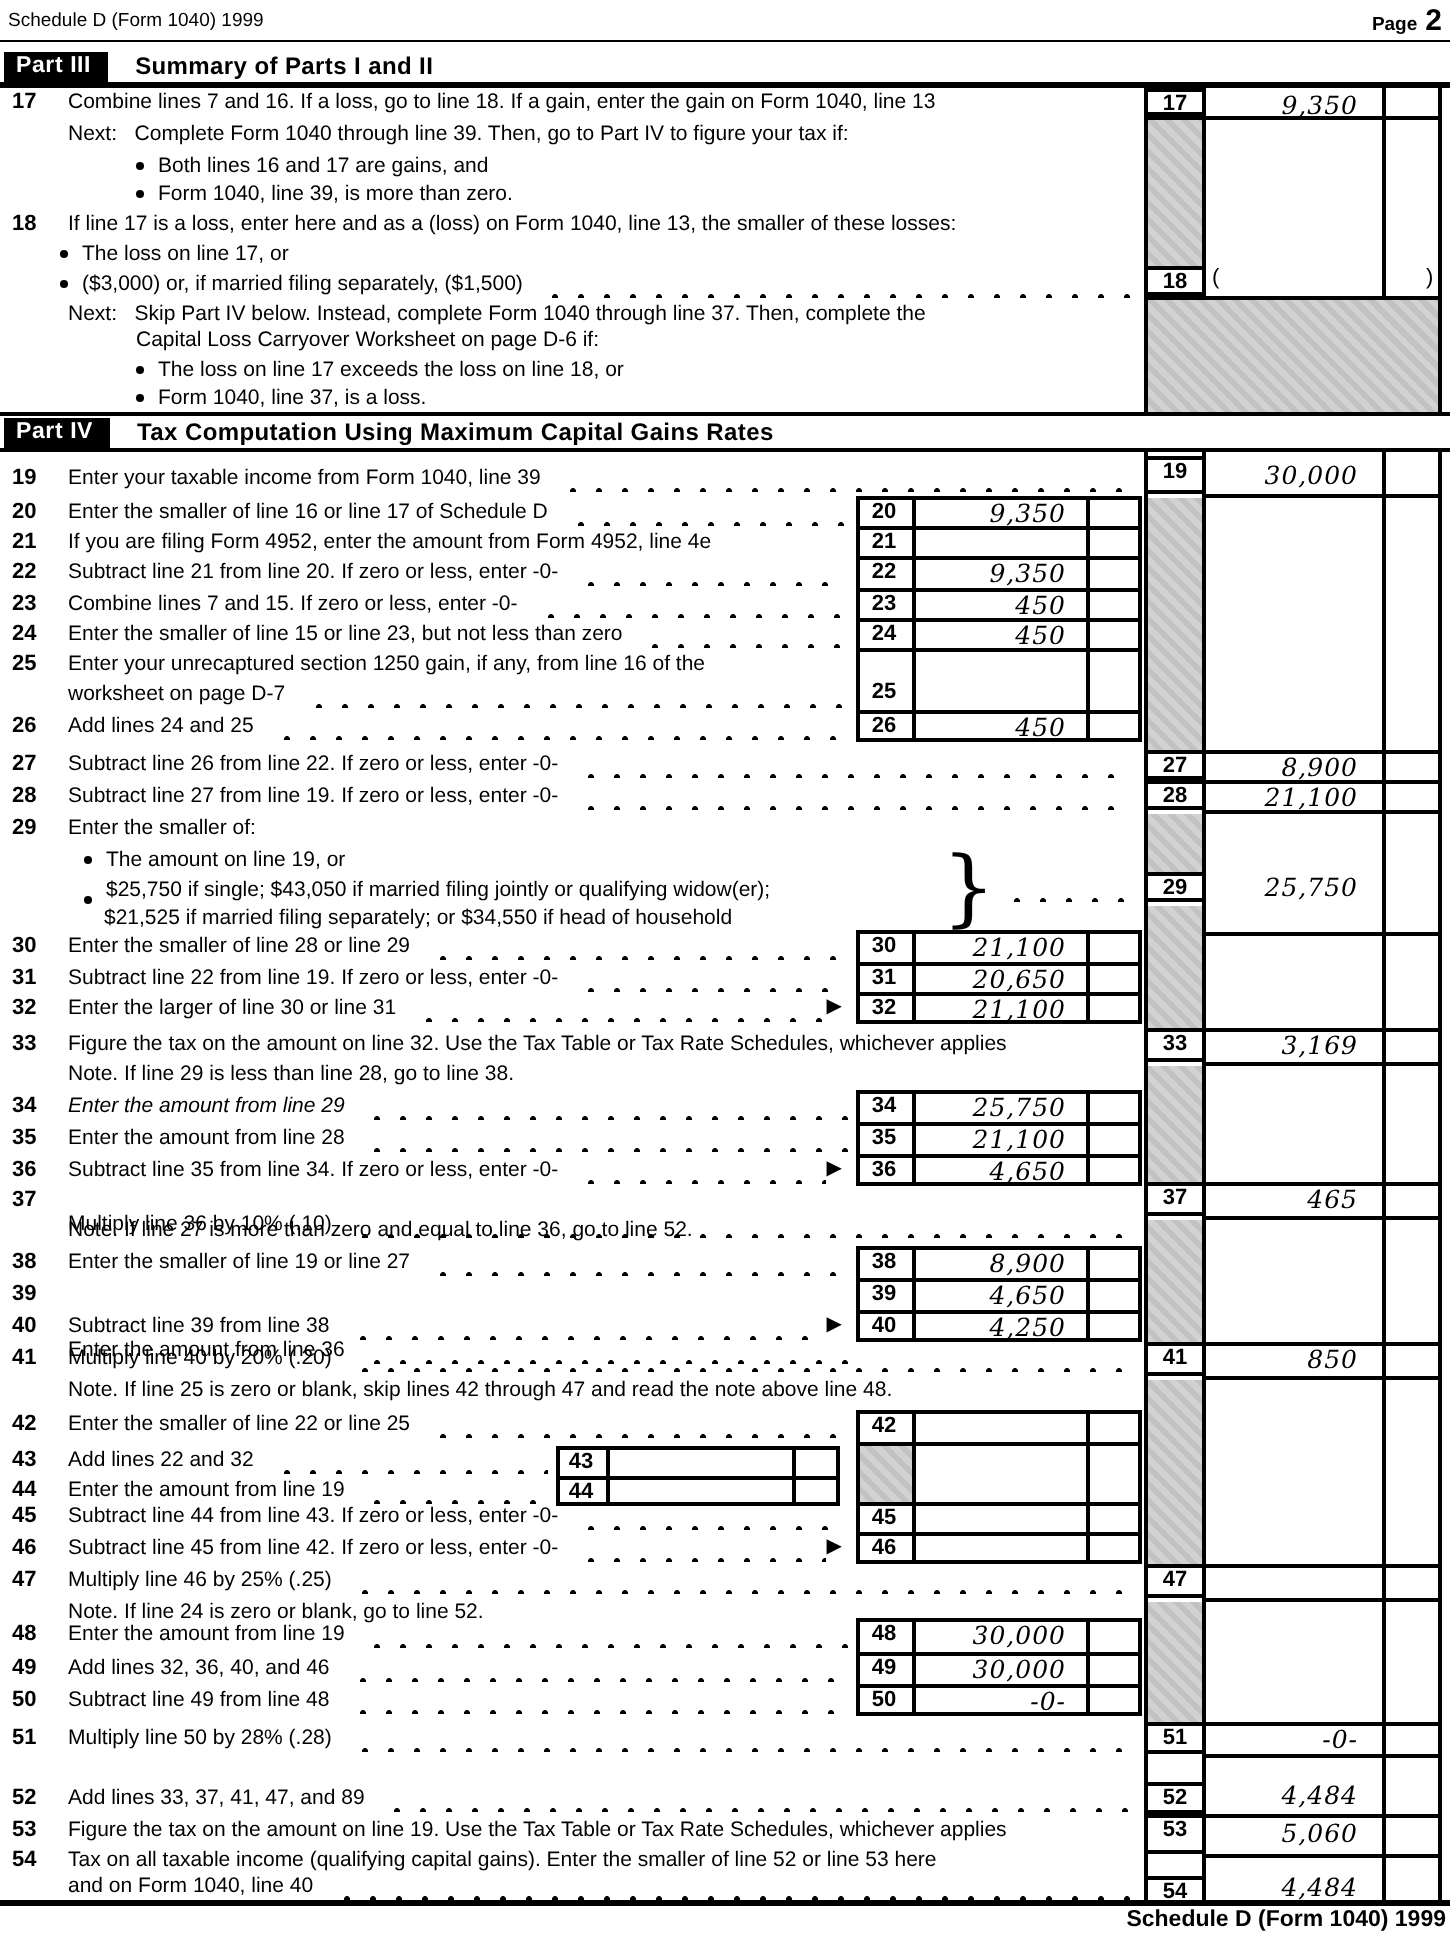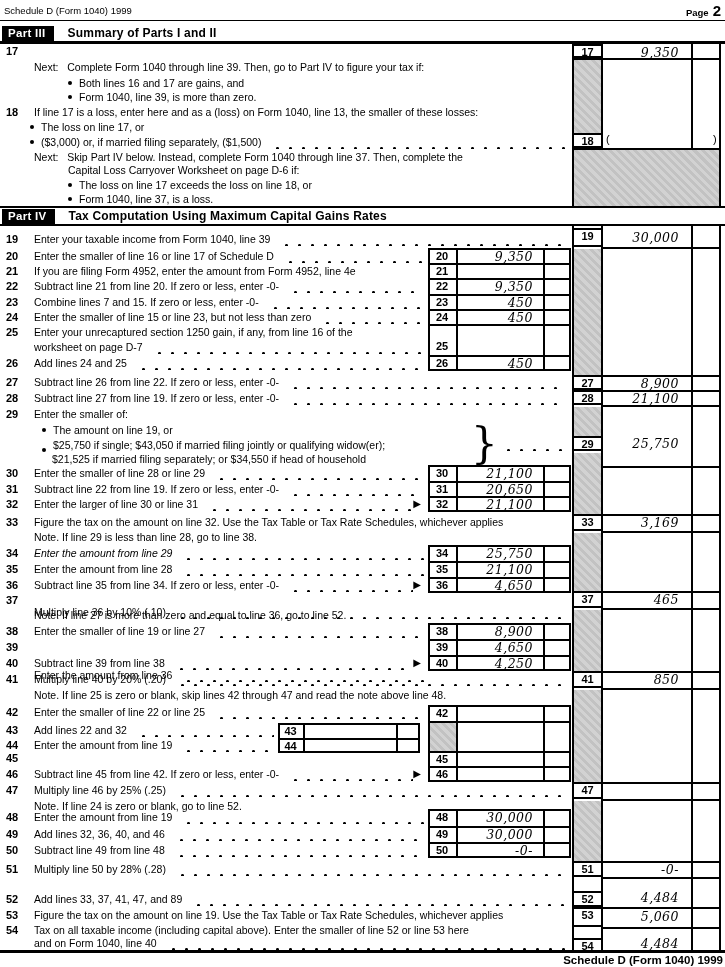--- a/index.html
+++ b/index.html
@@ -57,20 +57,23 @@
   <div class="bar" style="top:206px;height:20px;border-top:2px solid #000;border-bottom:2px solid #000;">
     <span class="tab">Part IV</span>
     <span class="bartitle">Tax Computation Using Maximum Capital Gains Rates</span>
   </div>
 
   <div class="bracket abs" id="bracket29" style="font-size: 42px; line-height: 40px; left: 471px; top: 424px;">}</div>
 
   <div class="abs" style="left:0;top:950px;width:725px;height:3px;background:#000;"></div>
   <div class="footer abs" style="right:2px;top:954px;">Schedule D (Form 1040) 1999</div>
 <div class="lineno" style="left: 6px; top: 44px;">17</div>
+    <div class="t" style="left: 34px; top: 44px; width: 666px;">
+      <span class="seg">Combine lines 7 and 16. If a loss, go to line 18. If a gain, enter the gain on Form 1040, line 13</span>
+    </div>
     <div class="t" style="left: 34px; top: 60px; width: 666px;">
       <span class="seg b">Next:</span>
       <span class="seg">   Complete Form 1040 through line 39. Then, go to </span>
       <span class="seg b">Part IV</span>
       <span class="seg"> to figure your tax if:</span>
     </div>
     <div class="t" style="left: 68px; top: 76px; width: 632px;">
       <span class="bullet"></span>
       <span class="seg">Both lines 16 and 17 are gains, </span>
       <span class="seg b">and</span>
@@ -284,20 +287,24 @@
     <div class="t" style="left: 34px; top: 723px; width: 240px;">
       <span class="seg">Add lines 22 and 32</span>
       <span class="dots"></span>
     </div>
     <div class="lineno" style="left: 6px; top: 738px;">44</div>
     <div class="t" style="left: 34px; top: 738px; width: 240px;">
       <span class="seg">Enter the amount from line 19</span>
       <span class="dots"></span>
     </div>
     <div class="lineno" style="left: 6px; top: 751px;">45</div>
+    <div class="t" style="left: 34px; top: 751px; width: 390px;">
+      <span class="seg">Subtract line 44 from line 43. If zero or less, enter -0-</span>
+      <span class="dots"></span>
+    </div>
     <div class="lineno" style="left: 6px; top: 767px;">46</div>
     <div class="t" style="left: 34px; top: 767px; width: 390px;">
       <span class="seg">Subtract line 45 from line 42. If zero or less, enter -0-</span>
       <span class="dots"></span>
       <span class="arrow">▶</span>
     </div>
     <div class="lineno" style="left: 6px; top: 783px;">47</div>
     <div class="t" style="left: 34px; top: 783px; width: 532px;">
       <span class="seg">Multiply line 46 by 25% (.25)</span>
       <span class="dots"></span>
@@ -330,21 +337,21 @@
     <div class="t" style="left: 34px; top: 892px; width: 532px;">
       <span class="seg">Add lines 33, 37, 41, 47, and 89</span>
       <span class="dots"></span>
     </div>
     <div class="lineno" style="left: 6px; top: 908px;">53</div>
     <div class="t" style="left: 34px; top: 908px; width: 666px;">
       <span class="seg">Figure the tax on the amount on line 19. Use the Tax Table or Tax Rate Schedules, whichever applies</span>
     </div>
     <div class="lineno" style="left: 6px; top: 923px;">54</div>
     <div class="t" style="left: 34px; top: 923px; width: 666px;">
-      <span class="seg b">Tax on all taxable income (including capital above).</span>
+      <span class="seg b">Tax on all taxable income (qualifying capital gains).</span>
       <span class="seg"> Enter the </span>
       <span class="seg b">smaller</span>
       <span class="seg"> of line 52 or line 53 here</span>
     </div>
     <div class="t" style="left: 34px; top: 936px; width: 532px;">
       <span class="seg">and on Form 1040, line 40</span>
       <span class="dots"></span>
     </div>
     <div class="groupbox" style="left: 428px; top: 248px; width: 143px; height: 123px;"></div>
     <div class="vline" style="left: 456px; top: 248px; height: 123px;"></div>

